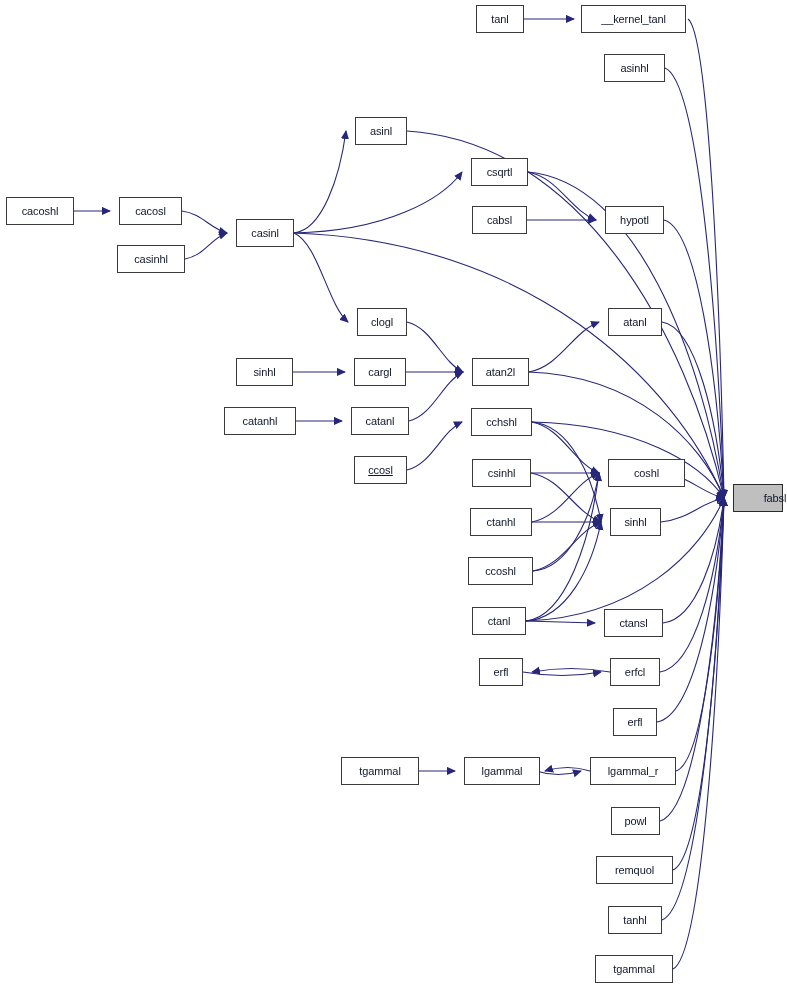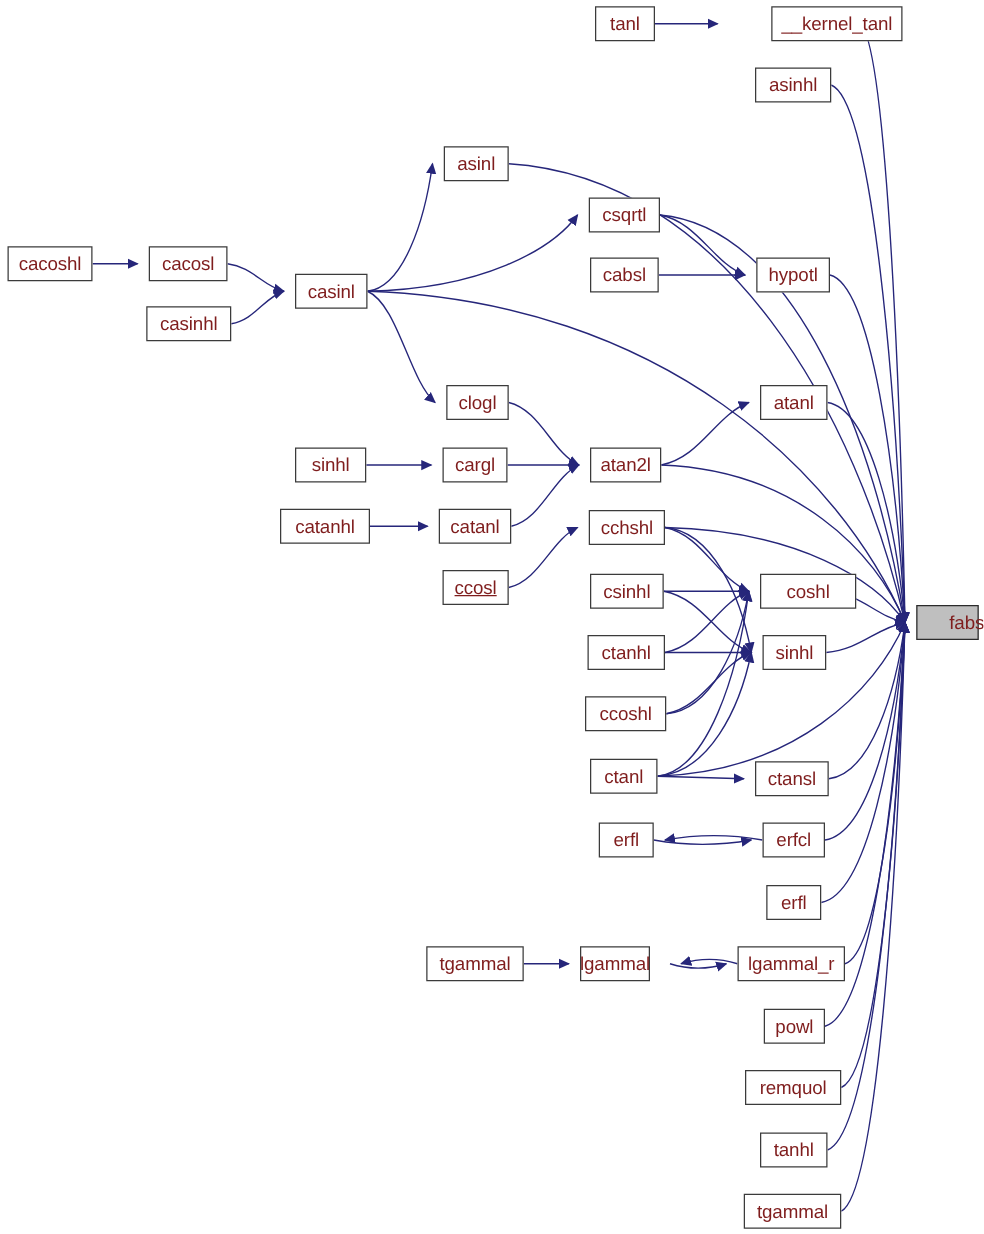--- a/index.html
+++ b/index.html
@@ -16,25 +16,25 @@
     position:absolute;
     left:0; top:0;
     width:787px; height:987px;
     pointer-events:none;
   }
   .node{
     position:absolute;
     box-sizing:border-box;
     border:1px solid #3b3b3b;
     background:#ffffff;
-    color:#7f1d1d;
+    color:#0f172a;
     display:flex;
     align-items:center;
     justify-content:center;
-    font-size:15px;
+    font-size:11px;
     line-height:1;
     white-space:nowrap;
     letter-spacing:-0.1px;
     z-index:5;
   }
   .node.highlight{
     background:#bfbfbf;
     border:1px solid #2b2b2b;
     padding-left:34px;
   }
@@ -103,21 +103,21 @@
         <path d="M662,920 C696.1,907.34 716.56,687.9 724,498" fill="none" stroke="#26267a" stroke-width="1.1" marker-end="url(#arrow)"></path>
         <path d="M673,969 C701.05,954.87 717.88,709.95 724,498" fill="none" stroke="#26267a" stroke-width="1.1" marker-end="url(#arrow)"></path>
       </g>
   </svg>
   <div id="nodes">
       <div class="node" style="left: 6px; top: 197px; width: 68px; height: 28px;">cacoshl</div>
       <div class="node" style="left: 119px; top: 197px; width: 63px; height: 28px;">cacosl</div>
       <div class="node" style="left: 117px; top: 245px; width: 68px; height: 28px;">casinhl</div>
       <div class="node" style="left: 236px; top: 219px; width: 58px; height: 28px;">casinl</div>
       <div class="node" style="left: 476px; top: 5px; width: 48px; height: 28px;">tanl</div>
-      <div class="node" style="left: 617px; top: 5px; width: 105px; height: 28px;">__kernel_tanl</div>
+      <div class="node" style="left: 581px; top: 5px; width: 105px; height: 28px;">__kernel_tanl</div>
       <div class="node" style="left: 604px; top: 54px; width: 61px; height: 28px;">asinhl</div>
       <div class="node" style="left: 355px; top: 117px; width: 52px; height: 28px;">asinl</div>
       <div class="node" style="left: 471px; top: 158px; width: 57px; height: 28px;">csqrtl</div>
       <div class="node" style="left: 472px; top: 206px; width: 55px; height: 28px;">cabsl</div>
       <div class="node" style="left: 605px; top: 206px; width: 59px; height: 28px;">hypotl</div>
       <div class="node" style="left: 357px; top: 308px; width: 50px; height: 28px;">clogl</div>
       <div class="node" style="left: 236px; top: 358px; width: 57px; height: 28px;">sinhl</div>
       <div class="node" style="left: 354px; top: 358px; width: 52px; height: 28px;">cargl</div>
       <div class="node" style="left: 224px; top: 407px; width: 72px; height: 28px;">catanhl</div>
       <div class="node" style="left: 351px; top: 407px; width: 58px; height: 28px;">catanl</div>
@@ -129,21 +129,21 @@
       <div class="node" style="left: 470px; top: 508px; width: 62px; height: 28px; text-align: center;">ctanhl</div>
       <div class="node" style="left: 468px; top: 557px; width: 65px; height: 28px;">ccoshl</div>
       <div class="node" style="left: 472px; top: 607px; width: 54px; height: 28px;">ctanl</div>
       <div class="node" style="left: 608px; top: 459px; width: 77px; height: 28px;">coshl</div>
       <div class="node" style="left: 610px; top: 508px; width: 51px; height: 28px;">sinhl</div>
       <div class="node" style="left: 604px; top: 609px; width: 59px; height: 28px;">ctansl</div>
       <div class="node" style="left: 479px; top: 658px; width: 44px; height: 28px;">erfl</div>
       <div class="node" style="left: 610px; top: 658px; width: 50px; height: 28px; text-align: center;">erfcl</div>
       <div class="node" style="left: 613px; top: 708px; width: 44px; height: 28px;">erfl</div>
       <div class="node" style="left: 341px; top: 757px; width: 78px; height: 28px;">tgammal</div>
-      <div class="node" style="left: 464px; top: 757px; width: 56px; height: 28px;">lgammal</div>
+      <div class="node" style="left: 464px; top: 757px; width: 76px; height: 28px;">lgammal</div>
       <div class="node" style="left: 590px; top: 757px; width: 86px; height: 28px;">lgammal_r</div>
       <div class="node" style="left: 611px; top: 807px; width: 49px; height: 28px;">powl</div>
       <div class="node" style="left: 596px; top: 856px; width: 77px; height: 28px;">remquol</div>
       <div class="node" style="left: 608px; top: 906px; width: 54px; height: 28px;">tanhl</div>
       <div class="node" style="left: 595px; top: 955px; width: 78px; height: 28px;">tgammal</div>
       <div class="node highlight" style="left: 733px; top: 484px; width: 50px; height: 28px;">fabsl</div>
     </div>
 </div>
 
 </body></html>

